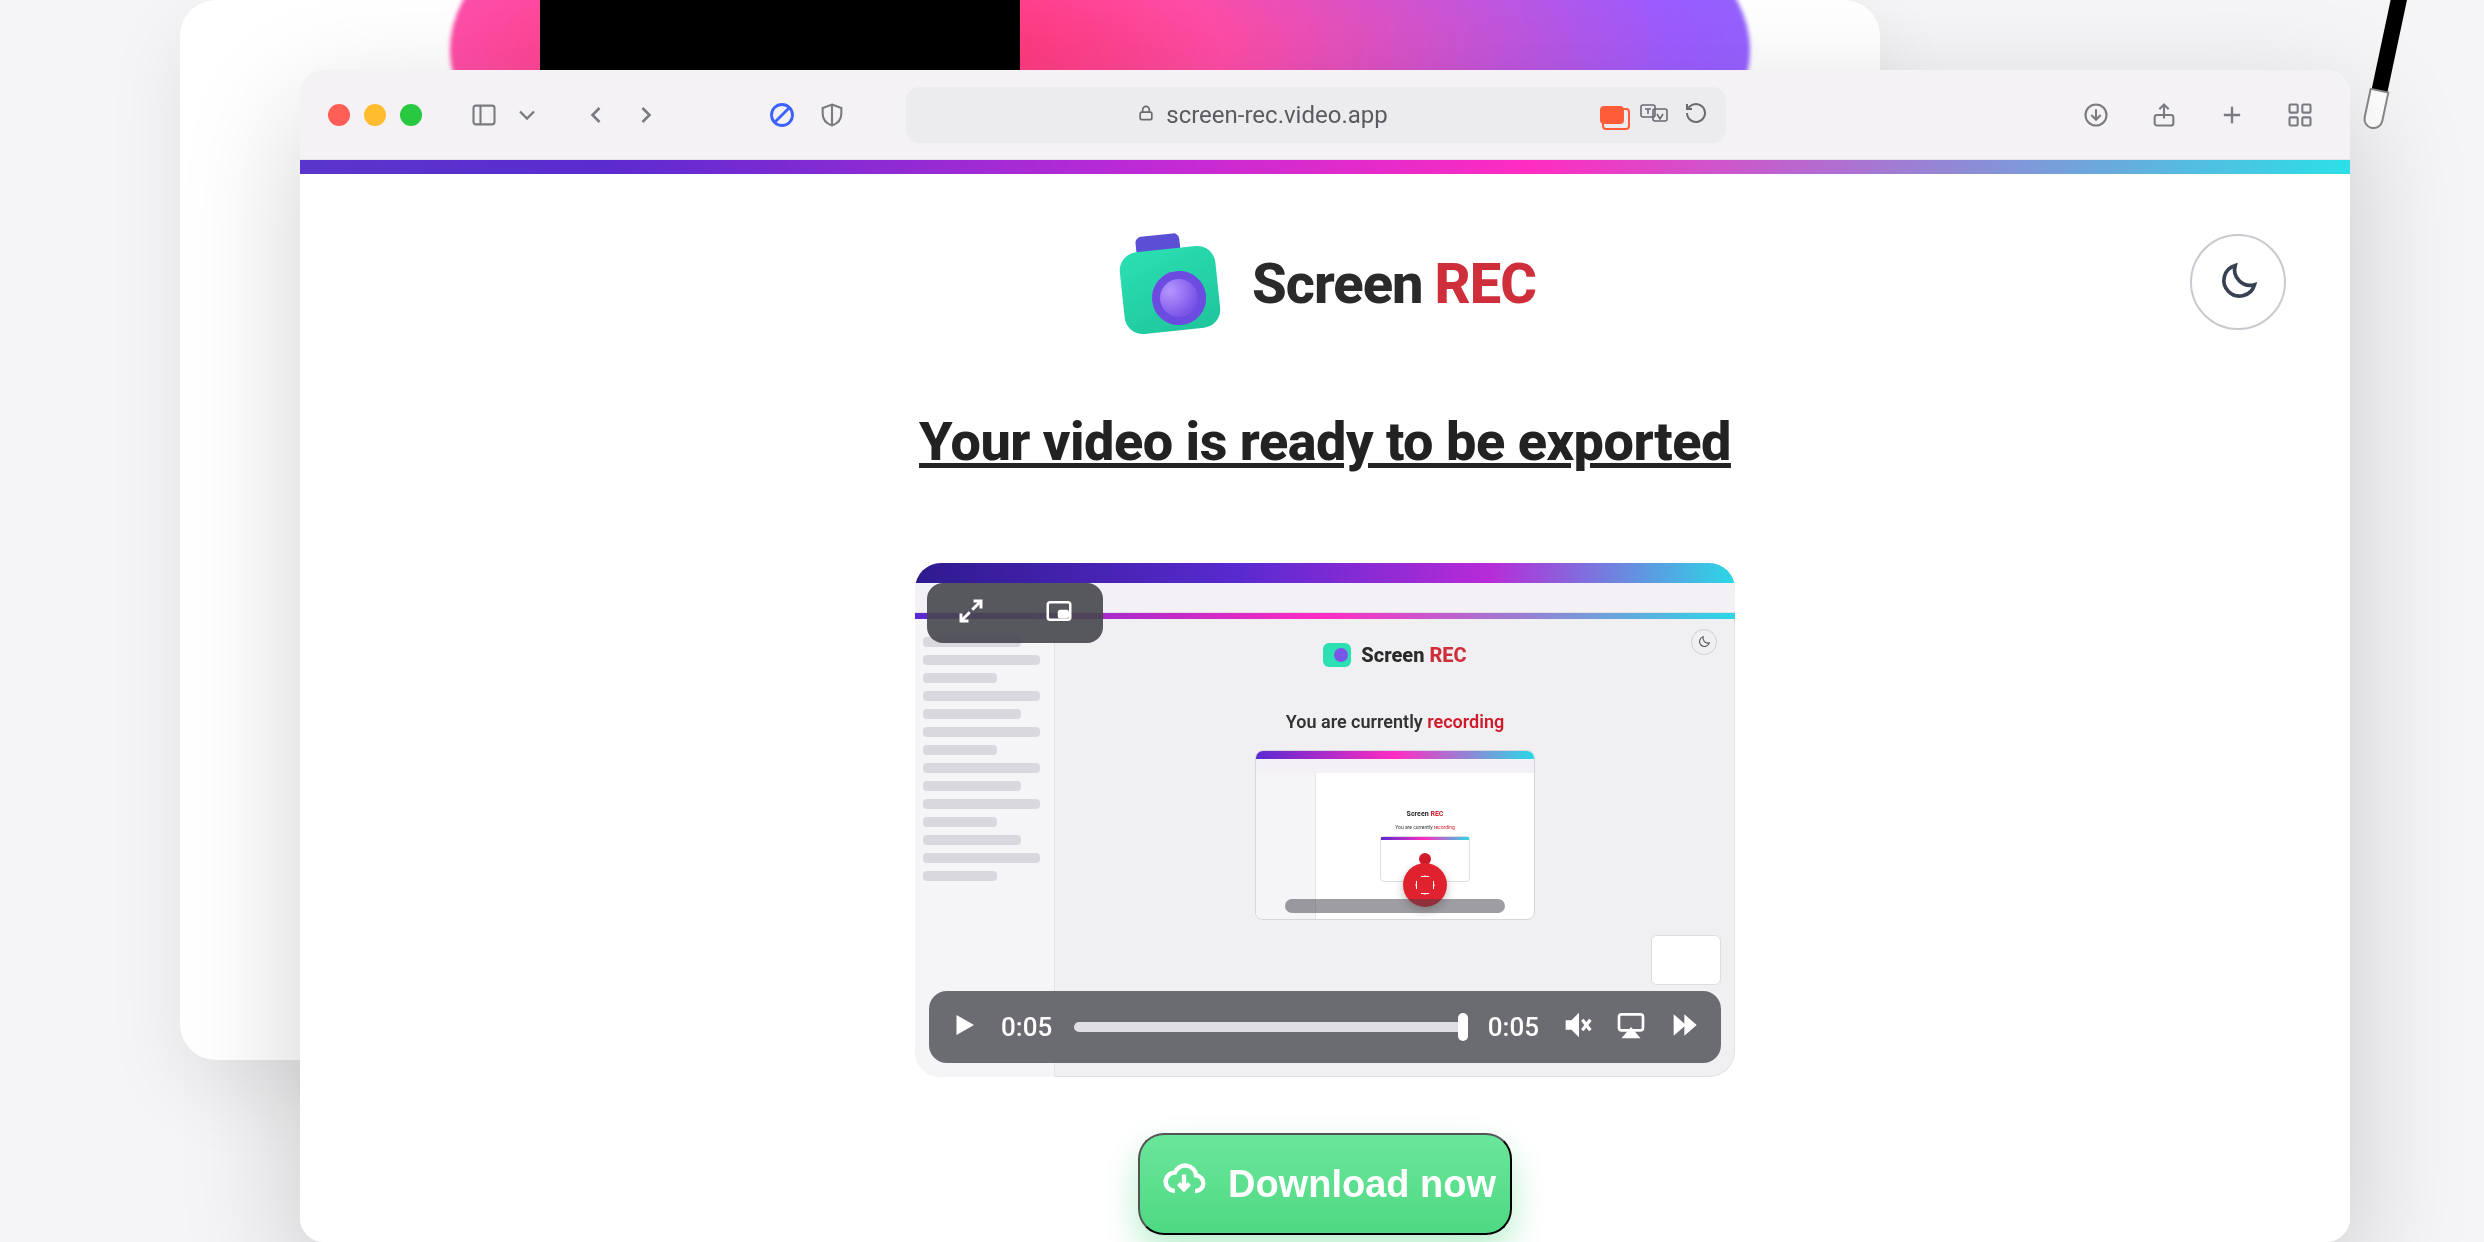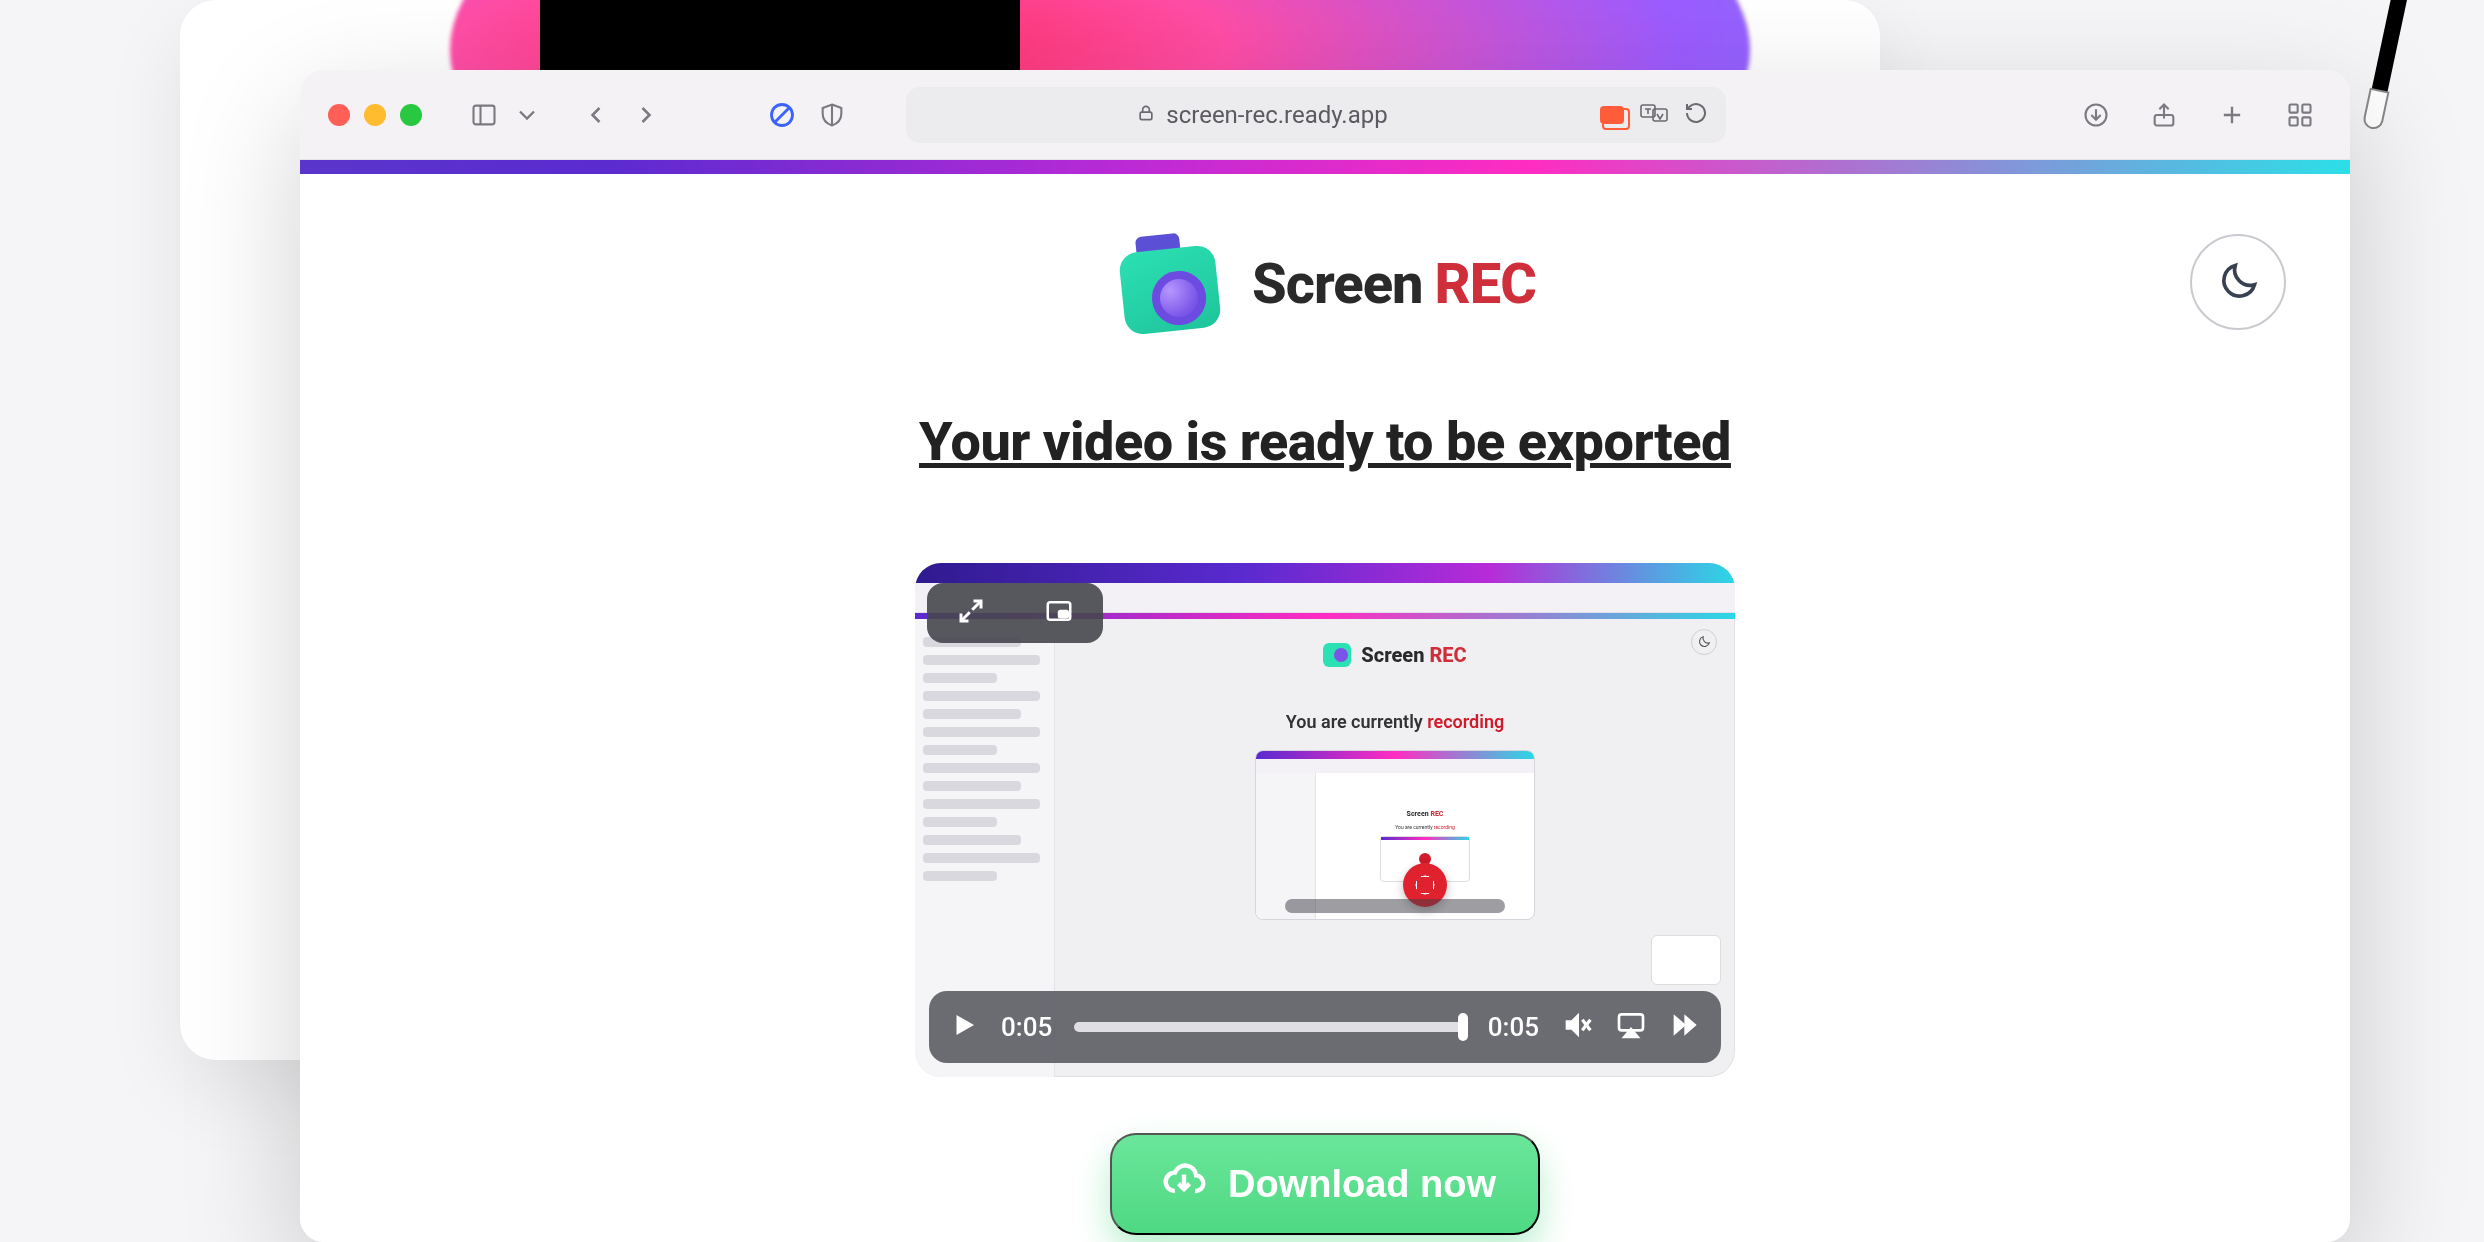--- a/index.html
+++ b/index.html
@@ -274,21 +274,21 @@
       position: absolute; right: -2px; top: 50%; transform: translateY(-50%);
       width: 10px; height: 28px; background: #fff; border-radius: 5px;
     }
     .player-bar .ctrl svg { width: 32px; height: 32px; stroke:#fff; fill:none;}
     .player-bar .mute svg { fill:#fff; }
     .player-bar .more svg { fill:#fff; }
     
     
     .download-btn {
       margin: 56px auto 0;
-      width: 430px;
+      width: 374px;
       height: 102px;
       background: linear-gradient(180deg, #6ae69a, #4fd983);
       border-radius: 26px;
       display: flex;
       align-items: center;
       justify-content: center;
       gap: 22px;
       color: #fff;
       font-size: 38px;
       font-weight: 800;
@@ -367,21 +367,21 @@
 
     <div class="addrbar">
       <span></span>
       <div class="addr-center">
         <span>
           <svg width="20" height="20" viewBox="0 0 24 24" fill="none" stroke="#6a6a70" stroke-width="2">
               <rect x="5" y="11" width="14" height="9" rx="2"></rect>
               <path d="M8 11V8a4 4 0 0 1 8 0v3"></path>
             </svg>
         </span>
-        <span>screen-rec.ready.app</span>
+        <span>screen-rec.video.app</span>
       </div>
       <div class="addr-right">
         <div class="pip"></div>
         <span>
           <svg width="28" height="22" viewBox="0 0 28 22" fill="none" stroke="#6a6a70" stroke-width="1.6">
               <rect x="1" y="3" width="14" height="12" rx="2"></rect>
               <rect x="13" y="7" width="14" height="12" rx="2"></rect>
               <path d="M5 7h6M8 7v5"></path>
               <path d="M17 12l3 5 3-5"></path>
             </svg>

